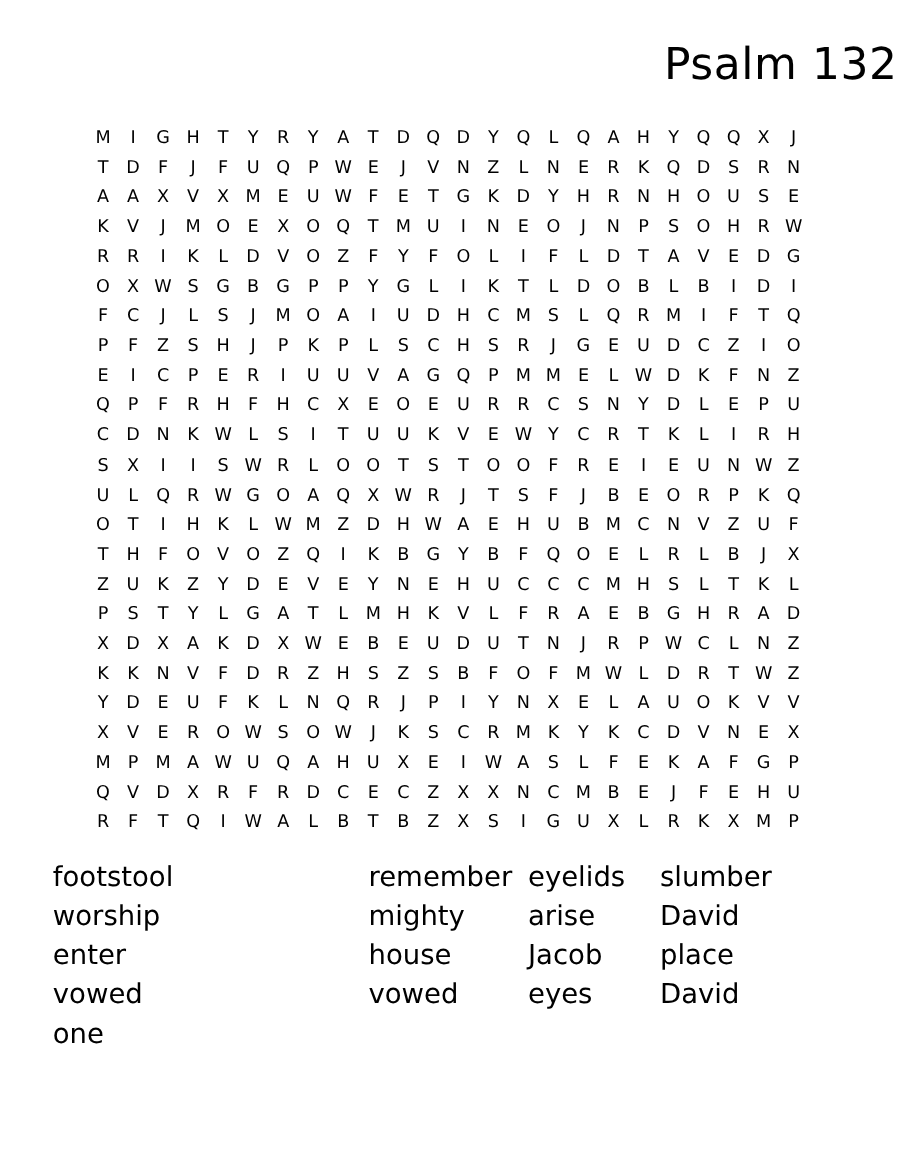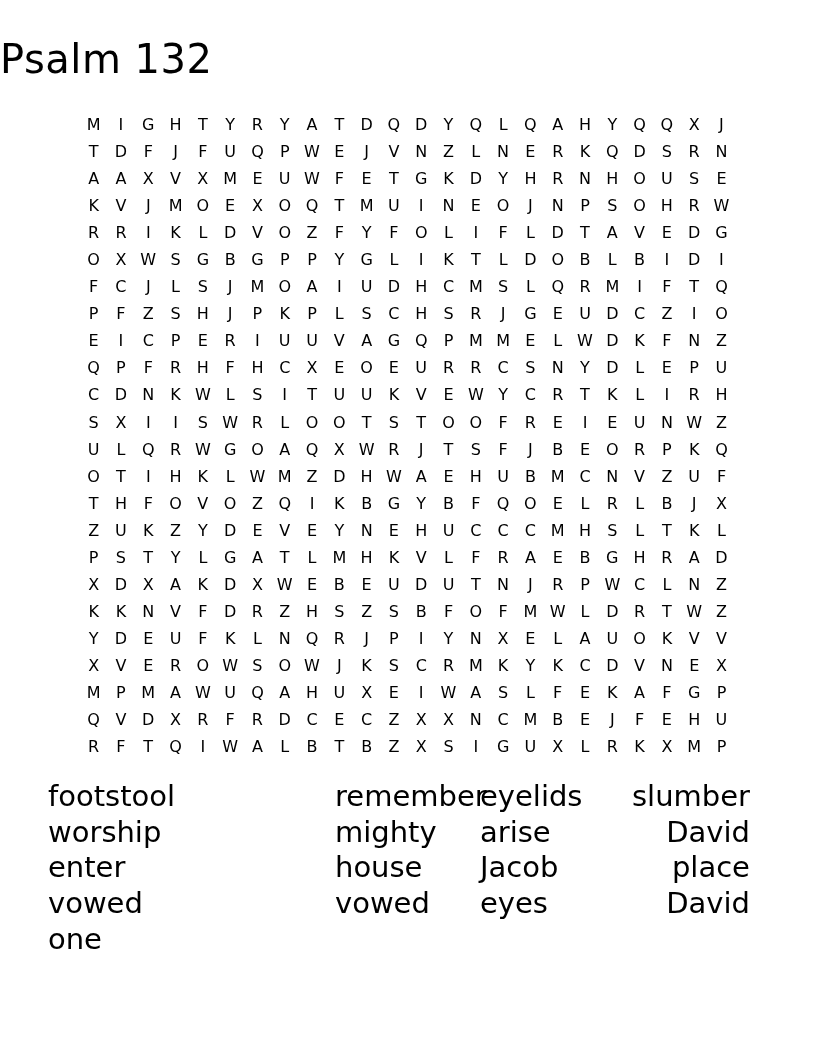--- a/index.html
+++ b/index.html
@@ -13,21 +13,21 @@
     position: relative;
     font-family: "DejaVu Sans", "Liberation Sans", sans-serif;
     color: #000000;
     overflow: hidden;
   }
   .page-title {
     position: absolute;
     top: 36px;
     left: 0;
     width: 816px;
-    text-align: left;
+    text-align: right;
     font-size: 40px;
     font-weight: 500;
     letter-spacing: 0.5px;
     margin: 0;
     color: #000000;
   }
   .puzzle-grid {
     position: absolute;
     left: 80px;
     top: 111px;
@@ -52,23 +52,23 @@
     height: 200px;
   }
   .word-column {
     position: absolute;
     top: 0;
   }
   .word-column.c0 { left: 48px;  }
   .word-column.c1 { left: 190px; }
   .word-column.c2 { left: 335px; }
   .word-column.c3 { left: 480px; }
-  .word-column.c4 { left: 632px; text-align: right; }
+  .word-column.c4 { left: 600px; }
   .word-item {
-    font-size: 29px;
+    font-size: 25px;
     line-height: 35.7px;
     height: 35.7px;
     white-space: nowrap;
     color: #000000;
   }
 </style>
 </head>
 <body>
 
 <h1 class="page-title">Psalm 132</h1>

